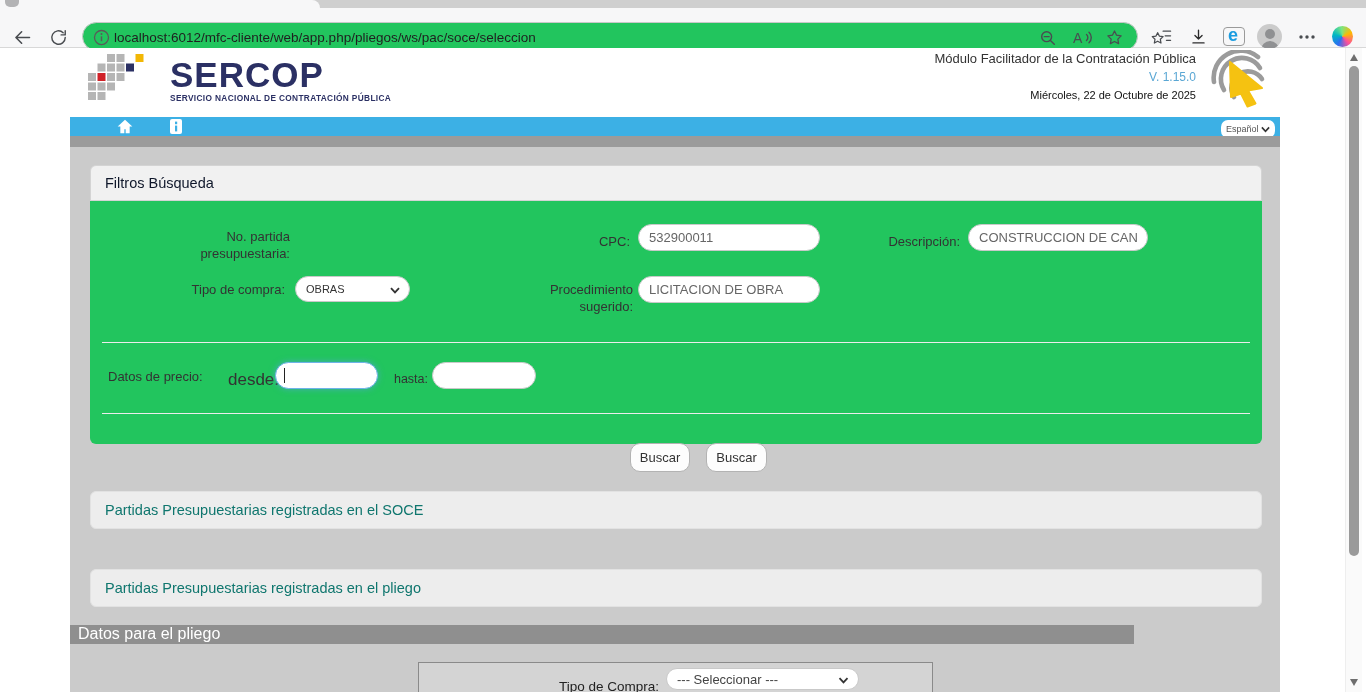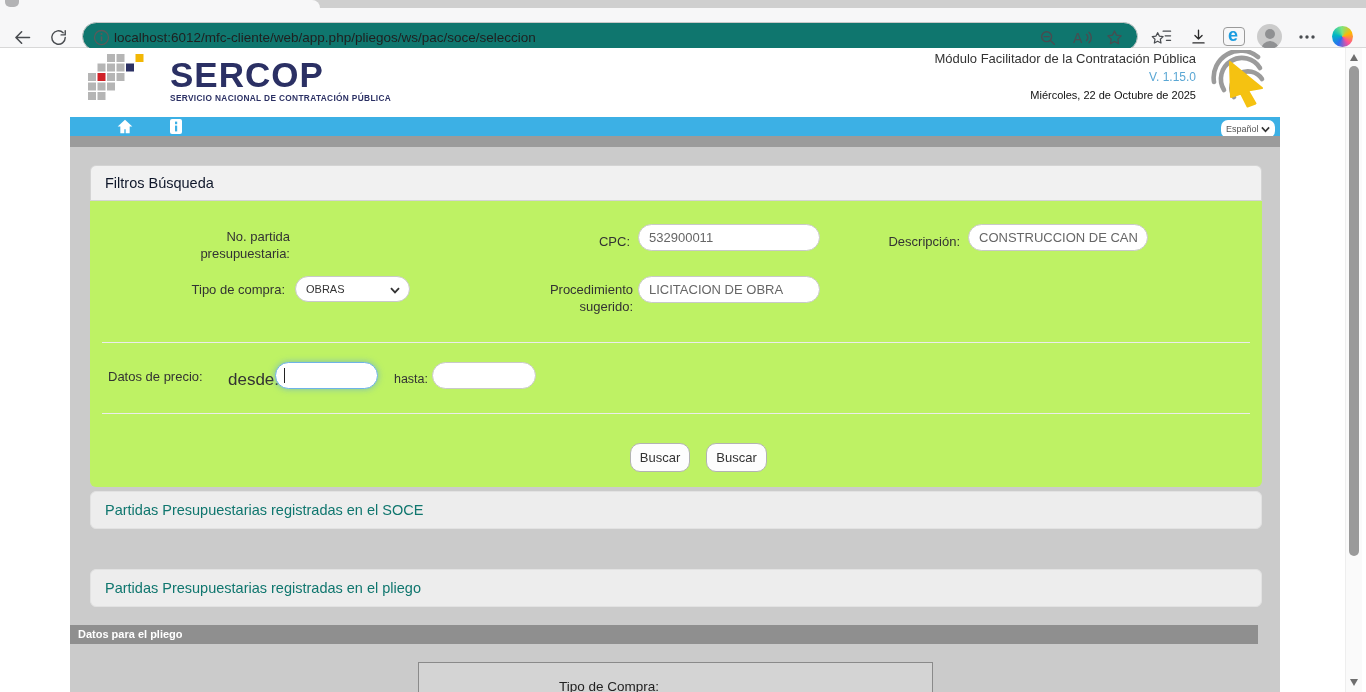--- a/index.html
+++ b/index.html
@@ -6,21 +6,21 @@
   html,body { background:#fff; }
   body { font-family:"Liberation Sans","DejaVu Sans",sans-serif; }
   .stage { position:relative; width:1366px; height:692px; overflow:hidden; background:#fff; }
 
   
   .tabstrip { position:absolute; left:0; top:0; width:1366px; height:8px; background:#cfcfcf; }
   .tab-active { position:absolute; left:0; top:0; width:320px; height:8px; background:#f7f7f8; border-top-right-radius:8px; }
   .tab-blob { position:absolute; left:5px; top:0; width:14px; height:7px; background:#b3b3b5; border-radius:0 0 5px 5px; }
   .toolbar { position:absolute; left:0; top:8px; width:1366px; height:40px; background:#f7f7f8; border-bottom:1px solid #d8d8d8; }
   .tb-ico { position:absolute; top:18px; width:24px; height:22px; display:flex; align-items:center; justify-content:center; cursor:pointer; }
-  .urlbar { position:absolute; left:82px; top:14px; width:1056px; height:29px; background:#0f766e; border:1px solid #c8c8c8; border-radius:15px; }
+  .urlbar { position:absolute; left:82px; top:14px; width:1056px; height:29px; background:#22c55e; border:1px solid #c8c8c8; border-radius:15px; }
   .urlbar .info { position:absolute; left:10px; top:6px; }
   .url-text { position:absolute; left:31px; top:7px; font-size:13.5px; color:#1f1f1f; white-space:nowrap; }
   .pill-ico { position:absolute; top:5px; width:22px; height:19px; display:flex; align-items:center; justify-content:center; cursor:pointer; }
   .avatar { position:absolute; top:16px; width:25px; height:25px; border-radius:50%; background:#cbcbcb; overflow:hidden; }
   .avatar .head { position:absolute; left:7.5px; top:5px; width:10px; height:10px; border-radius:50%; background:#8f9092; }
   .avatar .body { position:absolute; left:3.5px; top:16.5px; width:18px; height:12px; border-radius:9px 9px 0 0; background:#8f9092; }
   .copilot { position:absolute; top:18px; width:21px; height:21px; border-radius:50%;
              background:conic-gradient(from 210deg,#2a6ff1,#00b7c3,#7ae582,#ffb900,#ff4f9a,#2a6ff1); }
   .ie-box { position:absolute; top:19px; width:22px; height:19px; border:1.6px solid #9a9a9a; border-radius:4px; }
   .ie-box span { position:absolute; left:4px; top:-3px; font-size:18px; font-weight:bold; color:#1a9ce0; font-style:normal; }
@@ -45,39 +45,39 @@
   .lang-pill { position:absolute; right:5px; top:3px; width:54px; height:18px; background:#fff; border-radius:7px;
                display:flex; align-items:center; justify-content:space-between; padding:0 5px; cursor:pointer; }
   .lang-pill span { font-size:9px; color:#555; }
 
   .graystrip { position:absolute; left:0; top:88px; width:1210px; height:11px; background:#9b9b9b; }
   .graybg { position:absolute; left:0; top:99px; width:1210px; height:545px; background:#cbcbcb; }
 
   .panel { position:absolute; left:20px; top:117px; width:1172px; }
   .panel-head { height:36px; background:#f1f1f1; border:1px solid #d4d4d4; border-radius:6px 6px 0 0;
                 font-size:14.5px; color:#0f172a; line-height:35px; padding-left:14px; }
-  .panel-body { position:relative; height:286px; background:#bef264; border-radius:0 0 6px 6px; }
+  .panel-body { position:relative; height:243px; background:#22c55e; border-radius:0 0 6px 6px; }
 
   .flabel { position:absolute; font-size:13px; color:#333; text-align:right; line-height:17px; }
   .inp { position:absolute; height:27px; border:1px solid #c9c9c9; border-radius:14px; background:#fff;
          font-family:"Liberation Sans","DejaVu Sans",sans-serif; font-size:13px; color:#666; padding:0 10px; outline:none; }
   .inp.focused { border-color:#6eb3e8; box-shadow:0 0 6px rgba(90,160,230,.65); }
   .caret { position:absolute; width:1px; height:15px; background:#222; }
   .sel { position:absolute; height:26px; border:1px solid #c9c9c9; border-radius:13px; background:#fff;
          display:flex; align-items:center; padding:0 10px; cursor:pointer; }
   .sel .sel-txt { font-size:11px; color:#333; }
   .sel svg { position:absolute; right:9px; top:10px; }
   .divider { position:absolute; left:12px; right:12px; height:1px; background:#ececec; }
   .btn { position:absolute; height:29px; border:1px solid #b3b3b3; border-radius:10px; background:#fdfdfd;
          font-family:"Liberation Sans","DejaVu Sans",sans-serif; font-size:13px; color:#333; cursor:pointer; }
 
   .secbar { position:absolute; left:20px; width:1172px; height:38px; background:#ededed; border:1px solid #e2e2e2;
             border-radius:6px; font-size:14.5px; color:#0f766e; line-height:37px; padding-left:14px; }
-  .datosbar { position:absolute; left:0; top:577px; width:1188px; height:19px; background:#8f8f8f;
-              color:#fff; font-size:11px; font-weight:bold; line-height:18px; padding-left:8px; }
+  .datosbar { position:absolute; left:0; top:577px; width:1064px; height:19px; background:#8f8f8f;
+              color:#fff; font-size:16px; font-weight:normal; line-height:18px; padding-left:8px; }
 
   .bottom-box { position:absolute; left:348px; top:614px; width:515px; height:80px; background:#d4d4d4; border:1px solid #8a8a8a; }
   .bb-label { position:absolute; left:40px; top:16px; width:200px; text-align:right; font-size:13.5px; color:#222; }
   .bb-sel { left:247px; top:5px; width:193px; height:22px; border-radius:11px; }
   .bb-sel .sel-txt { font-size:13px; color:#444; }
   .bb-sel svg { top:8px; }
 
   
   .scrollbar { position:absolute; left:1345px; top:0; width:17px; height:644px; background:#fafafa; border-left:1px solid #eee; }
   .sb-tri-up { position:absolute; left:4px; top:6px; width:0; height:0; border-left:4.5px solid transparent; border-right:4.5px solid transparent; border-bottom:7px solid #6e6e6e; cursor:pointer; }
@@ -267,20 +267,26 @@
           <button class="btn" style="left:616px; top:242px; width:61px;">Buscar</button>
         </div>
       </div>
 
       <div class="secbar" style="top:443px;">Partidas Presupuestarias registradas en el SOCE</div>
       <div class="secbar" style="top:521px;">Partidas Presupuestarias registradas en el pliego</div>
       <div class="datosbar">Datos para el pliego</div>
 
       <div class="bottom-box">
         <div class="bb-label">Tipo de Compra:</div>
+        <div class="sel bb-sel">
+          <span class="sel-txt">--- Seleccionar ---</span>
+          <svg width="11" height="7" viewBox="0 0 10 7">
+              <path d="M1 1.2 5 5.4 9 1.2" fill="none" stroke="#333" stroke-width="1.8"></path>
+            </svg>
+        </div>
       </div>
 
     </div>
 
     <div class="scrollbar">
       <div class="sb-tri-up"></div>
       <div class="sb-thumb"></div>
       <div class="sb-tri-down"></div>
     </div>
   </div>

